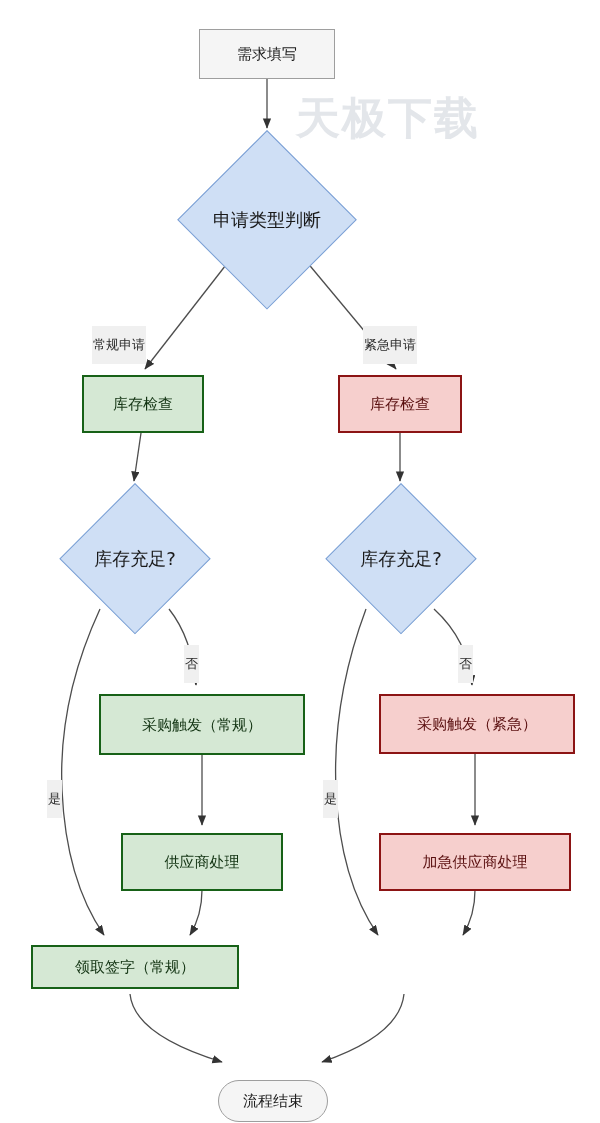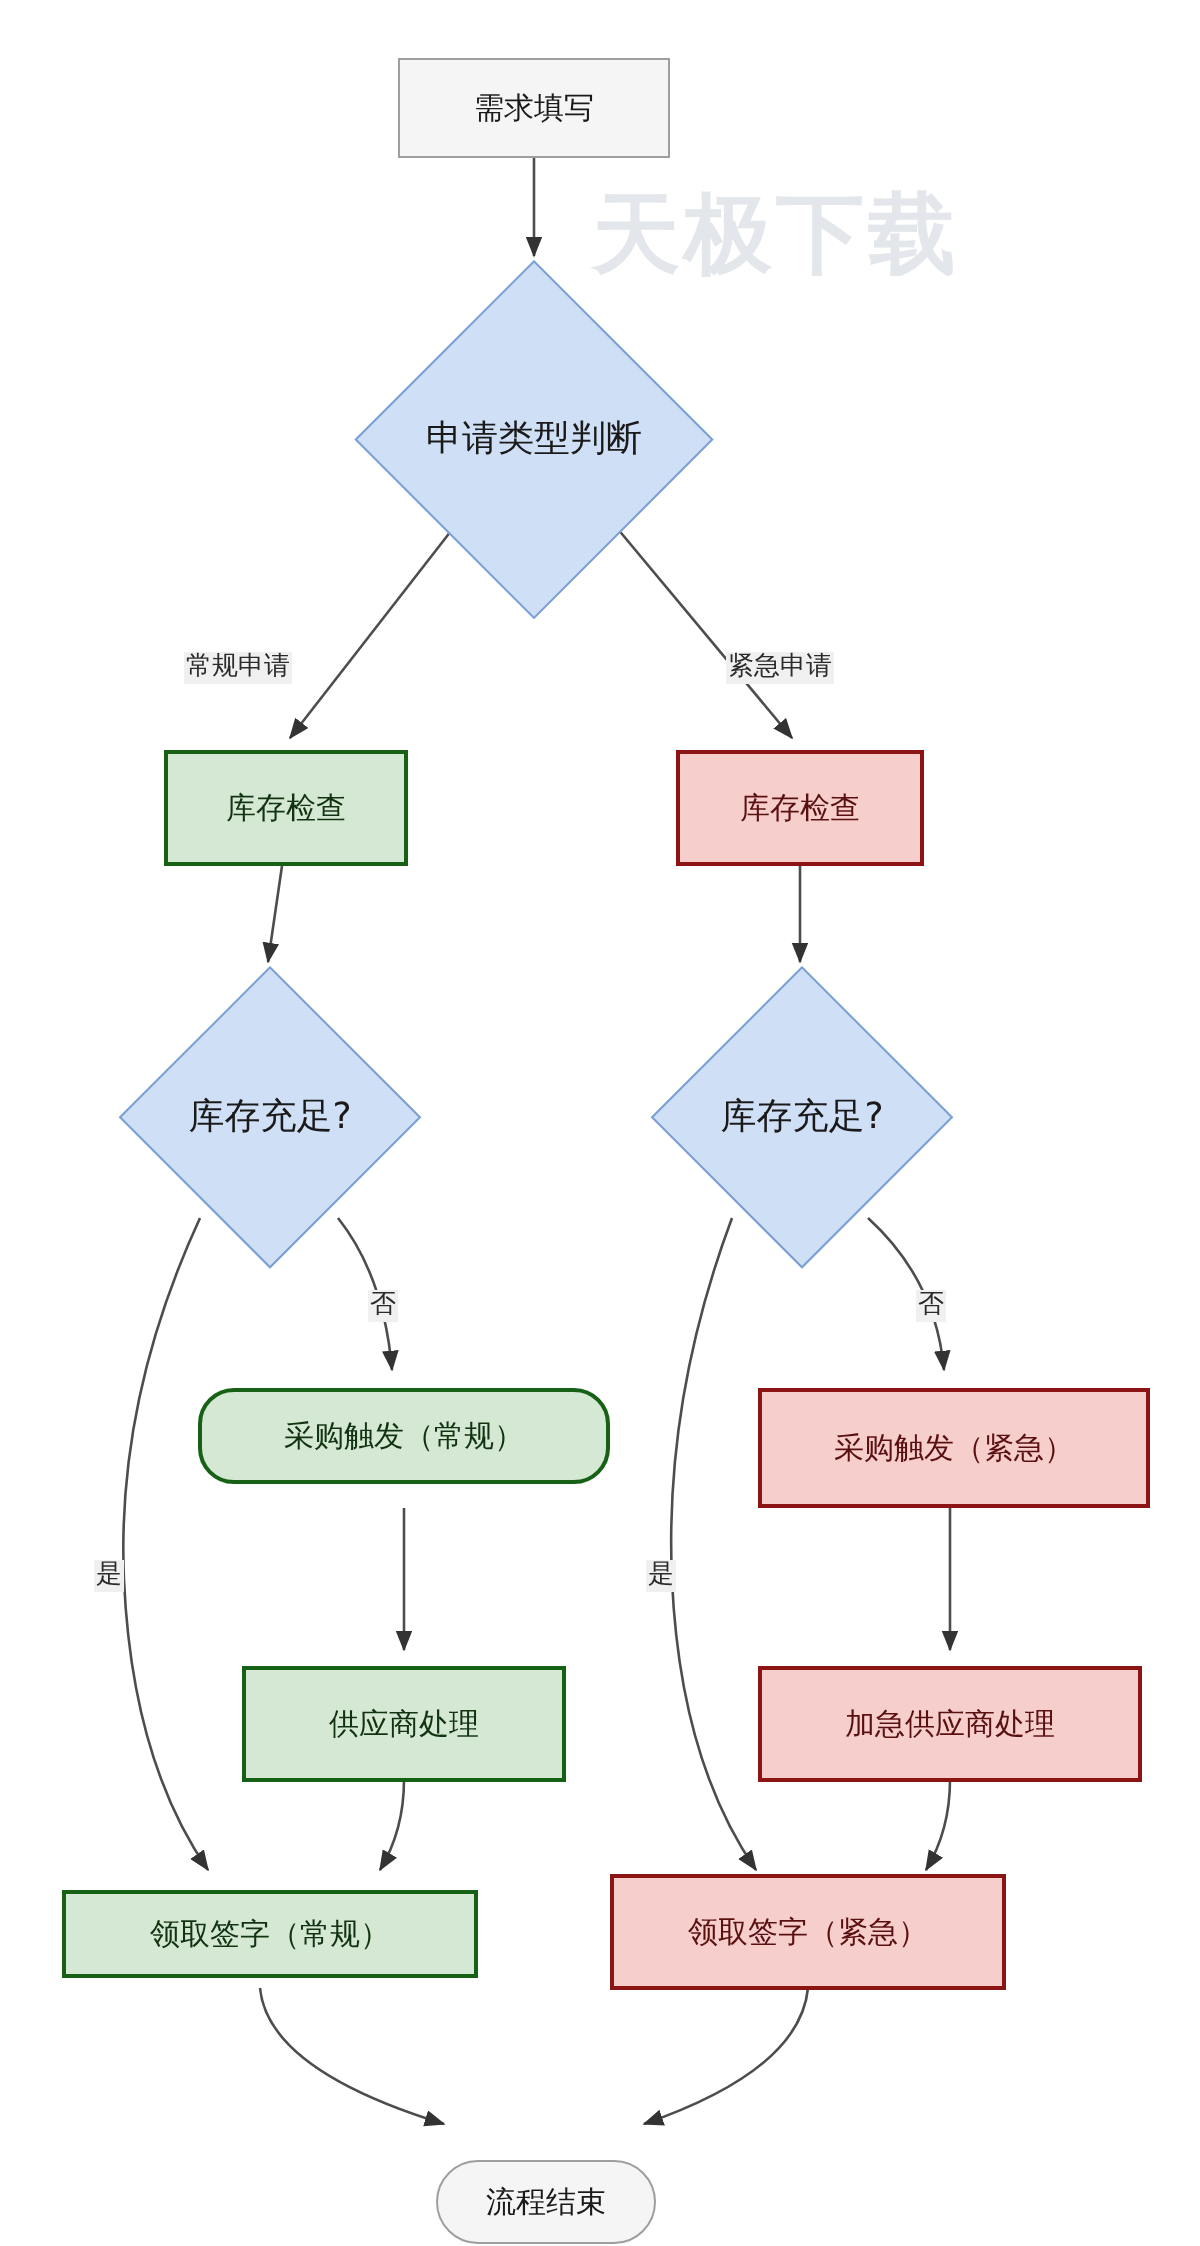--- a/index.html
+++ b/index.html
@@ -100,21 +100,21 @@
     z-index: 2;
     font-size: 18px;
     color: #1a1a1a;
     white-space: nowrap;
   }
   .edge-label {
     position: absolute;
     font-size: 13px;
     color: #2b2b2b;
     background: #f0f0f0;
-    padding: 0 1px;
+    padding: 11px 1px;
     white-space: nowrap;
     line-height: 1.25;
   }
 </style>
 </head>
 <body>
 
 <div id="canvas">
 
   <div id="watermark">天极下载</div>
@@ -195,41 +195,38 @@
   </div>
 
   <div class="edge-label" style="left:184px; top:645px;">否</div>
 
   <div class="edge-label" style="left:458px; top:645px;">否</div>
 
   <div class="edge-label" style="left:47px; top:780px;">是</div>
 
   <div class="edge-label" style="left:323px; top:780px;">是</div>
 
-  <div class="node node-green" style="left:99px; top:694px; width:206px; height:48px;border-radius:18px;">
+  <div class="node node-green" style="left:99px; top:694px; width:206px; height:61px;">
     <span>采购触发（常规）</span>
   </div>
 
   <div class="node node-red" style="left:379px; top:694px; width:196px; height:60px;">
     <span>采购触发（紧急）</span>
   </div>
 
   <div class="node node-green" style="left:121px; top:833px; width:162px; height:58px;">
     <span>供应商处理</span>
   </div>
 
   <div class="node node-red" style="left:379px; top:833px; width:192px; height:58px;">
     <span>加急供应商处理</span>
   </div>
 
   <div class="node node-green" style="left:31px; top:945px; width:208px; height:44px;">
     <span>领取签字（常规）</span>
   </div>
 
-  <div class="node node-red" style="left:305px; top:937px; width:198px; height:58px;">
-    <span>领取签字（紧急）</span>
-  </div>
 
   <div class="node node-end" style="left:218px; top:1052px; width:110px; height:42px;margin-top:28px;">
     <span>流程结束</span>
   </div>
 
 </div>
 
 </body></html>

